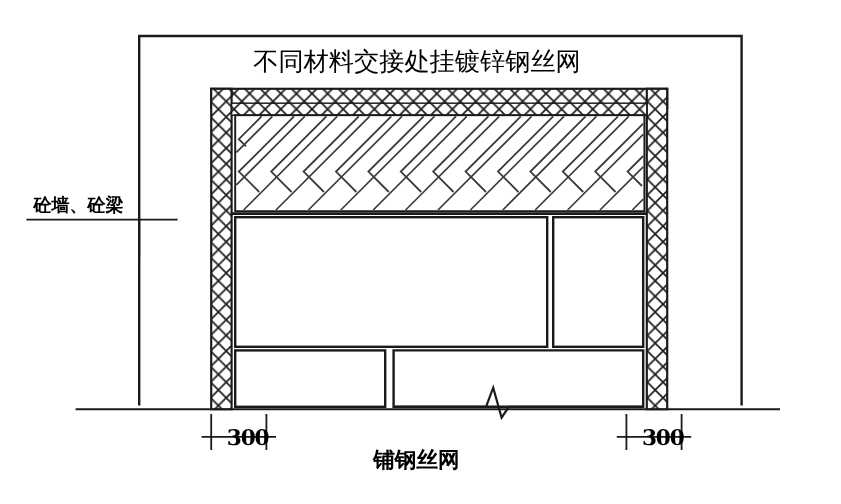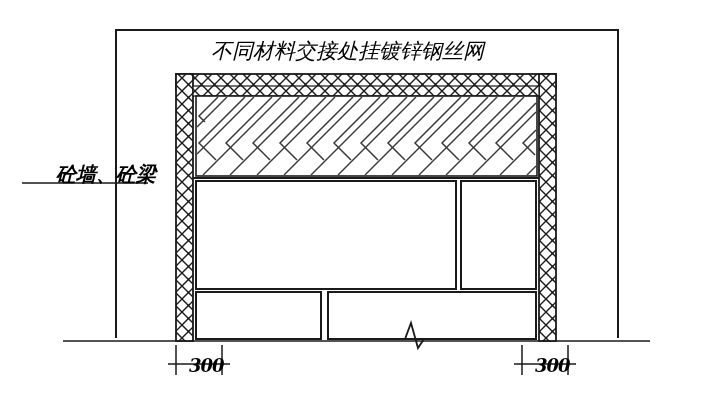--- a/index.html
+++ b/index.html
@@ -20,37 +20,35 @@
   #canvas svg {
     position: absolute;
     left: 0;
     top: 0;
   }
   .txt {
     position: absolute;
     color: #000000;
     white-space: nowrap;
     line-height: 1;
-    font-style: italic;
   }
   #title-text {
     left: 211px;
     top: 41px;
     font-size: 21px;
     letter-spacing: 0px;
     font-family: "DejaVu Sans", "Liberation Sans", sans-serif;
     font-weight: 400;
   }
   #wall-beam-label {
     left: 28px;
     top: 164px;
-    font-size: 20px;
+    font-size: 15px;
     font-family: "DejaVu Serif", "Liberation Serif", serif;
     font-weight: 700;
-    margin-left: 28px;
   }
   #caption-text {
     left: 311px;
     top: 375px;
     font-size: 18px;
     font-family: "DejaVu Serif", "Liberation Serif", serif;
     font-weight: 700;
   }
   .dim-text {
     font-size: 18px;
@@ -182,14 +180,15 @@
   </svg>
 
   <div class="txt" id="title-text">不同材料交接处挂镀锌钢丝网</div>
 
   <div class="txt" id="wall-beam-label">砼墙、砼梁</div>
 
   <div class="txt dim-text" id="dim-left-text">300</div>
 
   <div class="txt dim-text" id="dim-right-text">300</div>
 
+  <div class="txt" id="caption-text">铺钢丝网</div>
 
 </div>
 
 </body></html>

